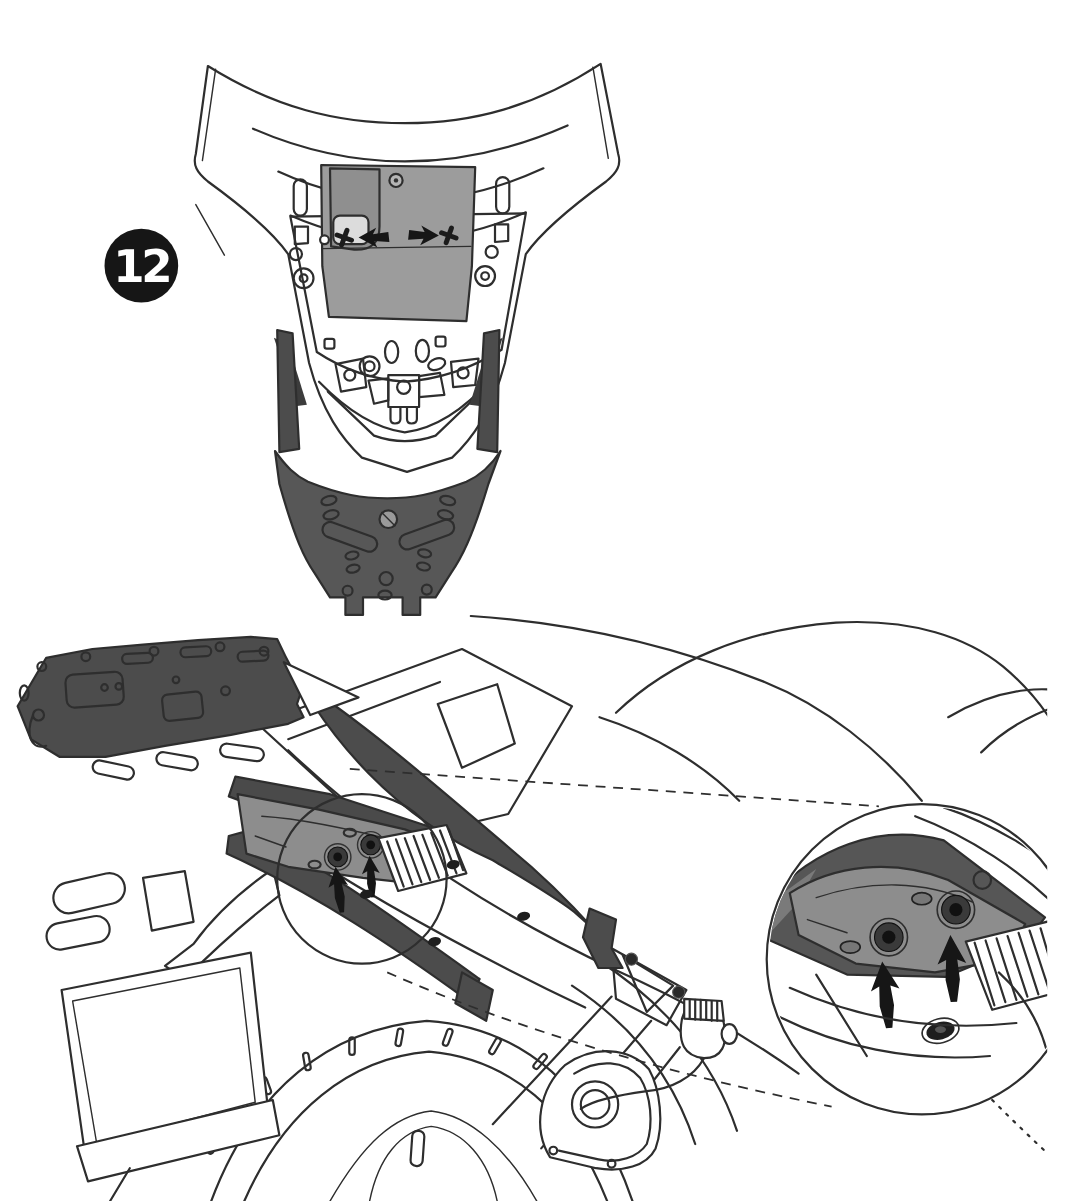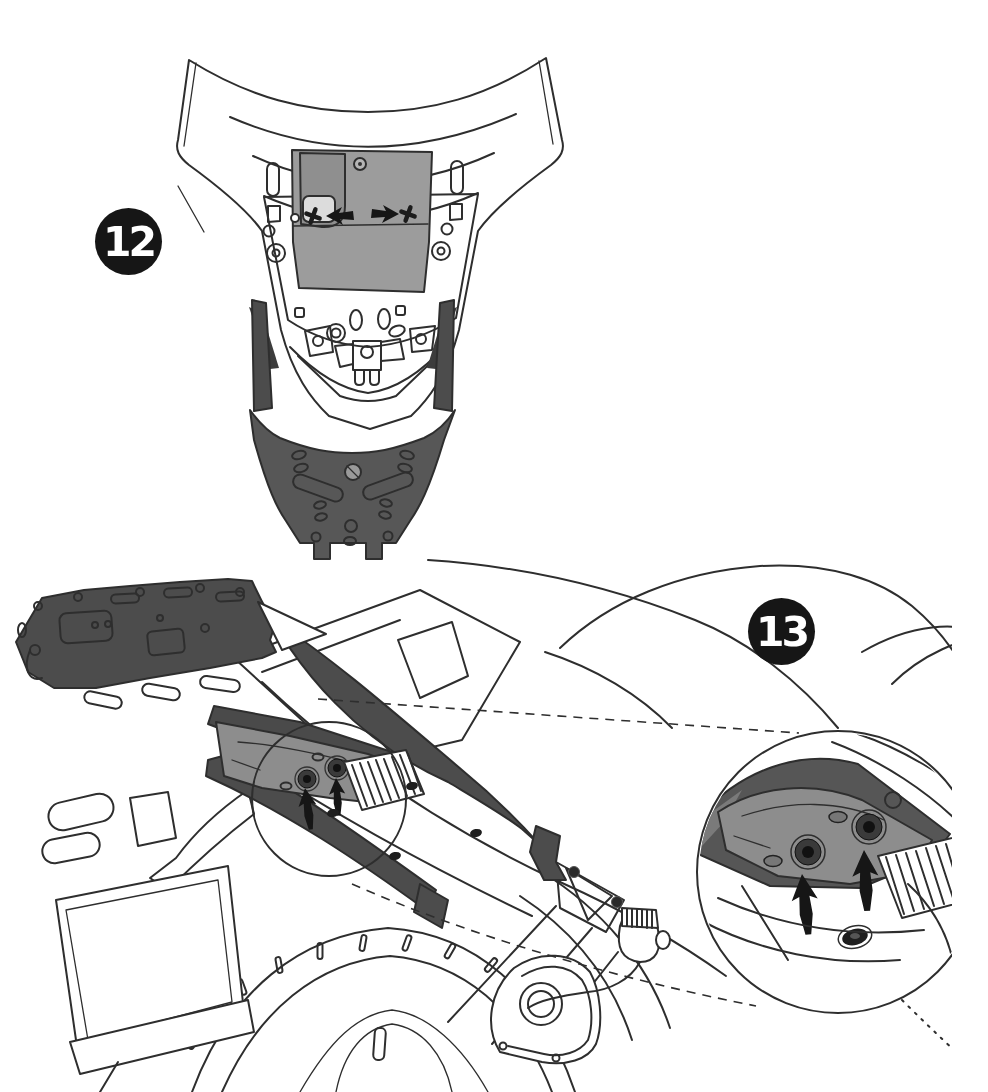--- a/index.html
+++ b/index.html
@@ -329,15 +329,14 @@
         <path class="ln" d="M718,898 C780,926 850,938 924,930"></path>
         <path class="ln" d="M700,920 C760,952 830,966 900,960"></path>
         <path class="ln" d="M742,886 L788,960"></path>
         <path class="ln" d="M908,884 C932,906 948,934 954,966"></path>
       </g>
     </g>
   </g>
 </svg>
 
 <div class="badge" style="left:95px;top:208px;">12</div>
-<div class="badge" style="left:748px;top:598px;">13</div>
 
 </div>
 
 </body></html>

